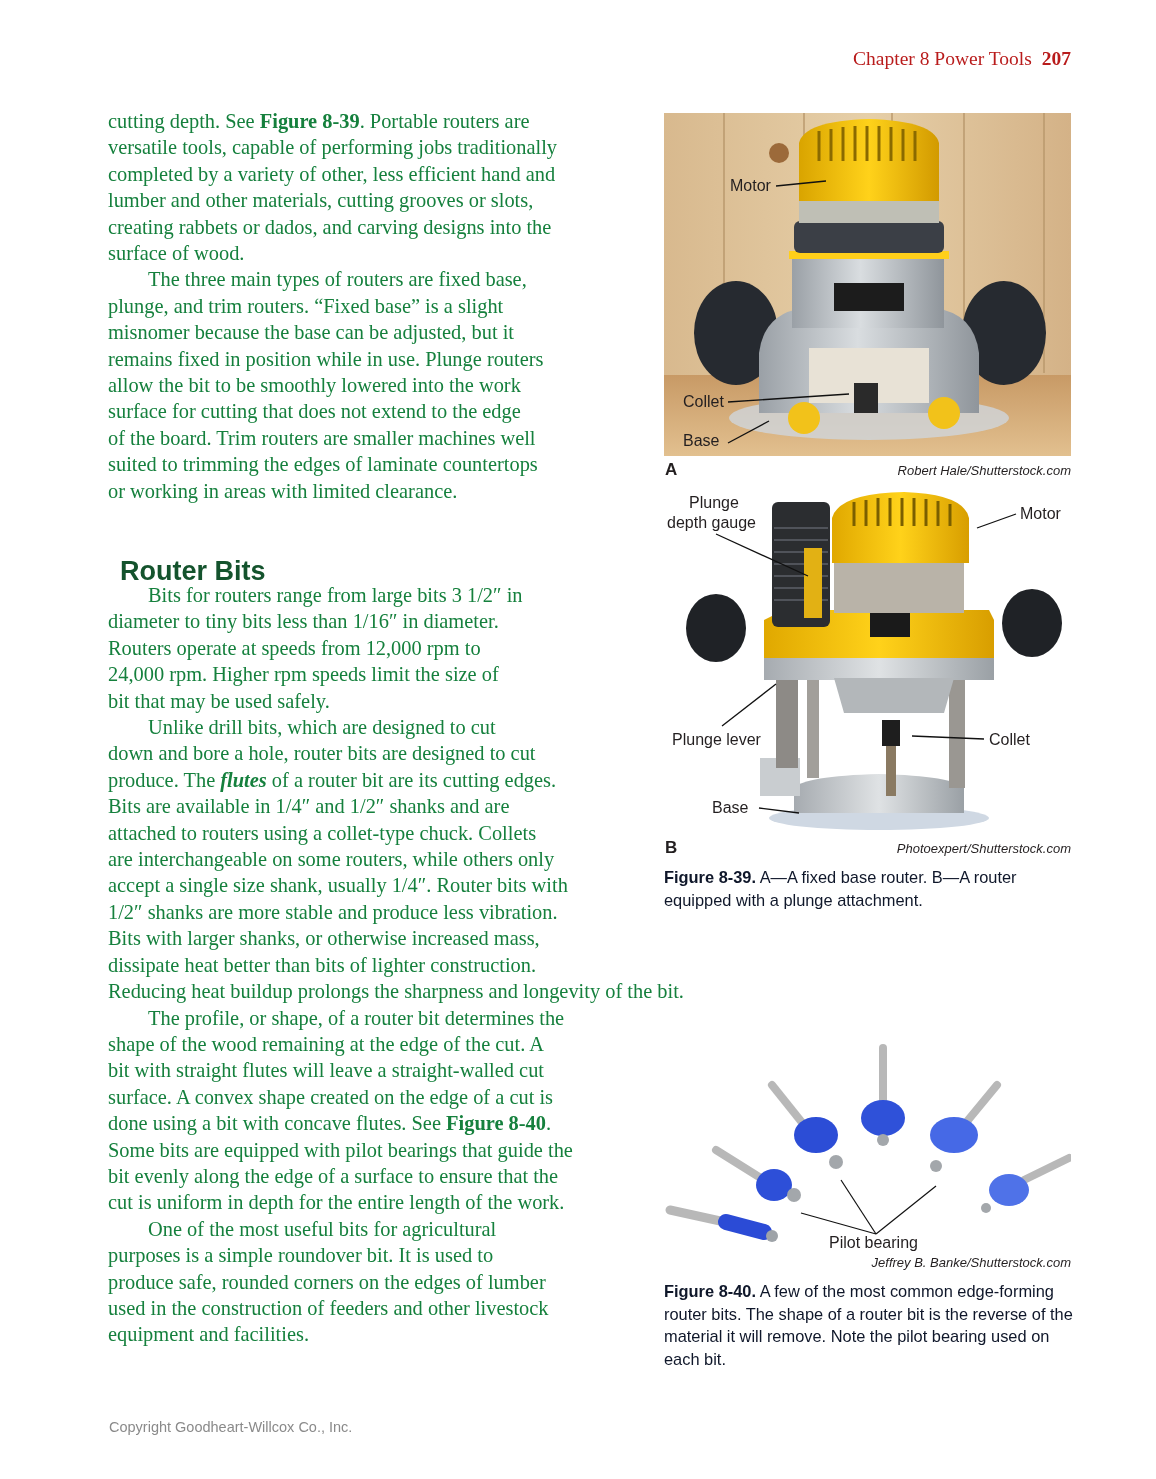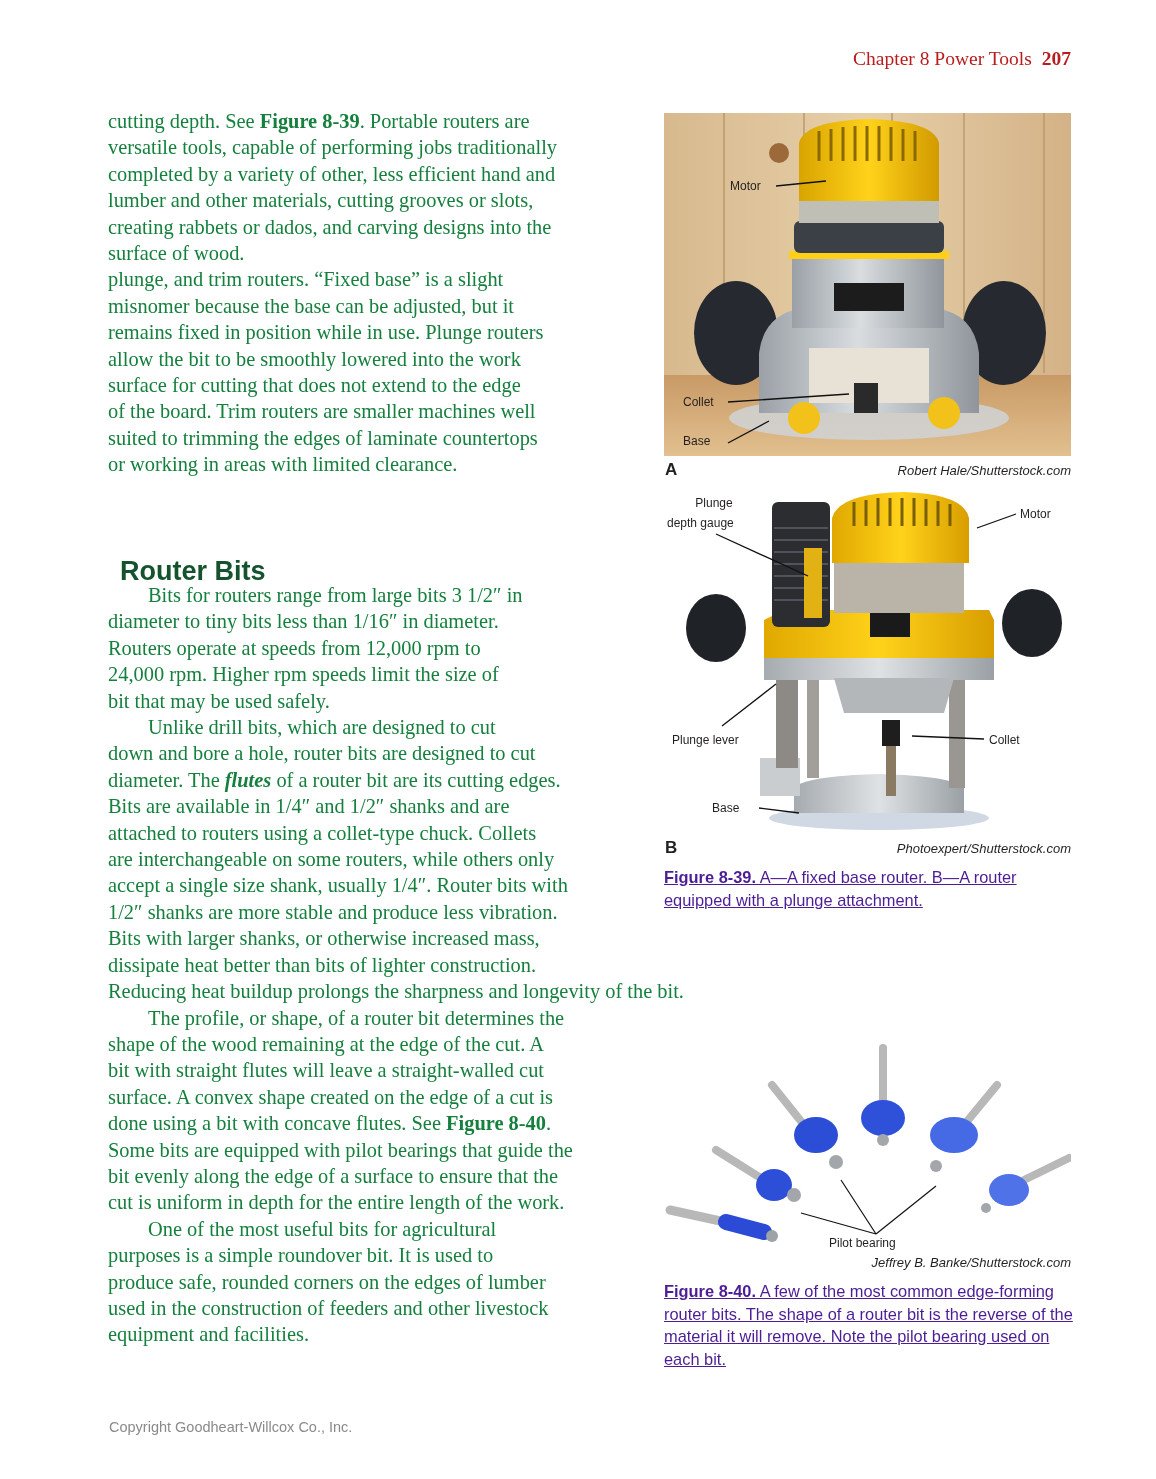--- a/index.html
+++ b/index.html
@@ -13,22 +13,22 @@
   .line { display: block; white-space: nowrap; }
   .indent { padding-left: 40px; }
   b { font-weight: bold; }
   i { font-style: italic; font-weight: bold; }
 
   #heading-router-bits { position: absolute; left: 108px; top: 544px; font-family: "Liberation Sans", sans-serif; font-size: 27px; color: #14532d; font-weight: bold; margin: 12px; }
 
   .figure-photo { position: absolute; left: 664px; width: 407px; overflow: hidden; }
   .fig-letter { position: absolute; font-family: "Liberation Sans", sans-serif; font-weight: bold; font-size: 17px; color: #231f20; }
   .credit { position: absolute; right: 85px; font-family: "Liberation Sans", sans-serif; font-style: italic; font-size: 13px; color: #231f20; }
-  .callout { position: absolute; font-family: "Liberation Sans", sans-serif; font-size: 12px; color: #231f20; white-space: nowrap; line-height: 20px; }
-  .caption { position: absolute; left: 664px; width: 410px; font-family: "Liberation Sans", sans-serif; font-size: 16.4px; line-height: 22.6px; color: #4c1d95; text-decoration: underline; }
+  .callout { position: absolute; font-family: "Liberation Sans", sans-serif; font-size: 16px; color: #231f20; white-space: nowrap; line-height: 20px; }
+  .caption { position: absolute; left: 664px; width: 410px; font-family: "Liberation Sans", sans-serif; font-size: 16.4px; line-height: 22.6px; color: #0f172a; }
   .caption b { font-weight: bold; }
   #copyright { position: absolute; left: 109px; top: 1419px; font-family: "Liberation Sans", sans-serif; font-size: 14.5px; color: #8a8a8a; }
   svg { display: block; }
 </style>
 </head>
 <body>
 
 <div id="running-head">
   <span>Chapter 8  Power Tools</span><span class="pg">207</span>
 </div>
@@ -36,20 +36,21 @@
 <div class="body-col" style="top:108px;">
   <p>
     <span class="line"><span>cutting depth. See </span><b>Figure 8-39</b><span>. Portable routers are</span></span>
     <span class="line">versatile tools, capable of performing jobs traditionally</span>
     <span class="line">completed by a variety of other, less efficient hand and</span>
     <span class="line">lumber and other materials, cutting grooves or slots,</span>
     <span class="line">creating rabbets or dados, and carving designs into the</span>
     <span class="line">surface of wood.</span>
   </p>
   <p>
+    <span class="line indent">The three main types of routers are fixed base,</span>
     <span class="line">plunge, and trim routers. “Fixed base” is a slight</span>
     <span class="line">misnomer because the base can be adjusted, but it</span>
     <span class="line">remains fixed in position while in use. Plunge routers</span>
     <span class="line">allow the bit to be smoothly lowered into the work</span>
     <span class="line">surface for cutting that does not extend to the edge</span>
     <span class="line">of the board. Trim routers are smaller machines well</span>
     <span class="line">suited to trimming the edges of laminate countertops</span>
     <span class="line">or working in areas with limited clearance.</span>
   </p>
 </div>
@@ -60,21 +61,21 @@
   <p>
     <span class="line indent">Bits for routers range from large bits 3 1/2″ in</span>
     <span class="line">diameter to tiny bits less than 1/16″ in diameter.</span>
     <span class="line">Routers operate at speeds from 12,000 rpm to</span>
     <span class="line">24,000 rpm. Higher rpm speeds limit the size of</span>
     <span class="line">bit that may be used safely.</span>
   </p>
   <p>
     <span class="line indent">Unlike drill bits, which are designed to cut</span>
     <span class="line">down and bore a hole, router bits are designed to cut</span>
-    <span class="line"><span>diameter. The </span><i>flutes</i><span> of a router bit are its cutting edges.</span></span>
+    <span class="line"><span>produce. The </span><i>flutes</i><span> of a router bit are its cutting edges.</span></span>
     <span class="line">Bits are available in 1/4″ and 1/2″ shanks and are</span>
     <span class="line">attached to routers using a collet-type chuck. Collets</span>
     <span class="line">are interchangeable on some routers, while others only</span>
     <span class="line">accept a single size shank, usually 1/4″. Router bits with</span>
     <span class="line">1/2″ shanks are more stable and produce less vibration.</span>
     <span class="line">Bits with larger shanks, or otherwise increased mass,</span>
     <span class="line">dissipate heat better than bits of lighter construction.</span>
     <span class="line">Reducing heat buildup prolongs the sharpness and longevity of the bit.</span>
   </p>
   <p>

